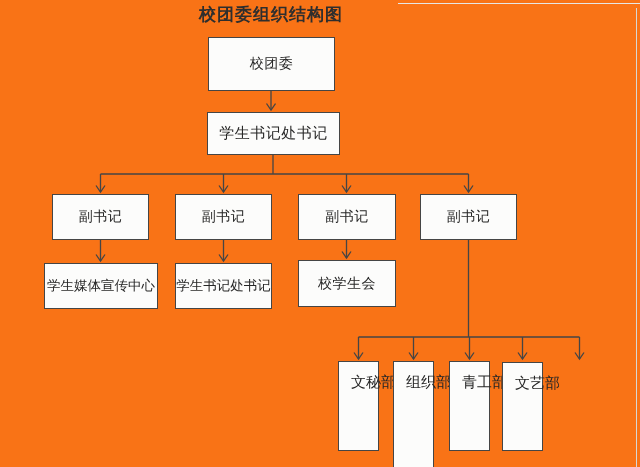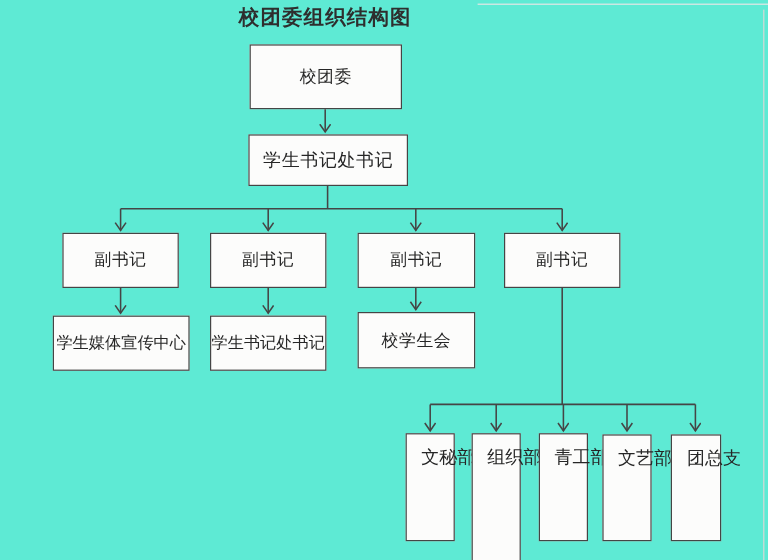--- a/index.html
+++ b/index.html
@@ -4,21 +4,21 @@
 <style>
   html, body {
     margin: 0;
     padding: 0;
     background: #ffffff;
   }
   .canvas {
     position: relative;
     width: 640px;
     height: 467px;
-    background: #5eead4;
+    background: #f97316;
     font-family: "Liberation Sans", sans-serif;
     color: #262626;
     overflow: hidden;
   }
   .title {
     position: absolute;
     top: 3px;
     left: 271px;
     transform: translateX(-50%);
     font-size: 17px;
@@ -140,20 +140,17 @@
   </div>
   <div class="box vbox" id="n-dept2">
     <span class="vtext">组织部</span>
   </div>
   <div class="box vbox" id="n-dept3">
     <span class="vtext">青工部</span>
   </div>
   <div class="box vbox" id="n-dept4">
     <span class="vtext">文艺部</span>
   </div>
-  <div class="box vbox" id="n-dept5">
-    <span class="vtext">团总支</span>
-  </div>
 
   <div class="scan-edge-right"></div>
   <div class="scan-edge-top"></div>
 
 </div>
 
 </body></html>

